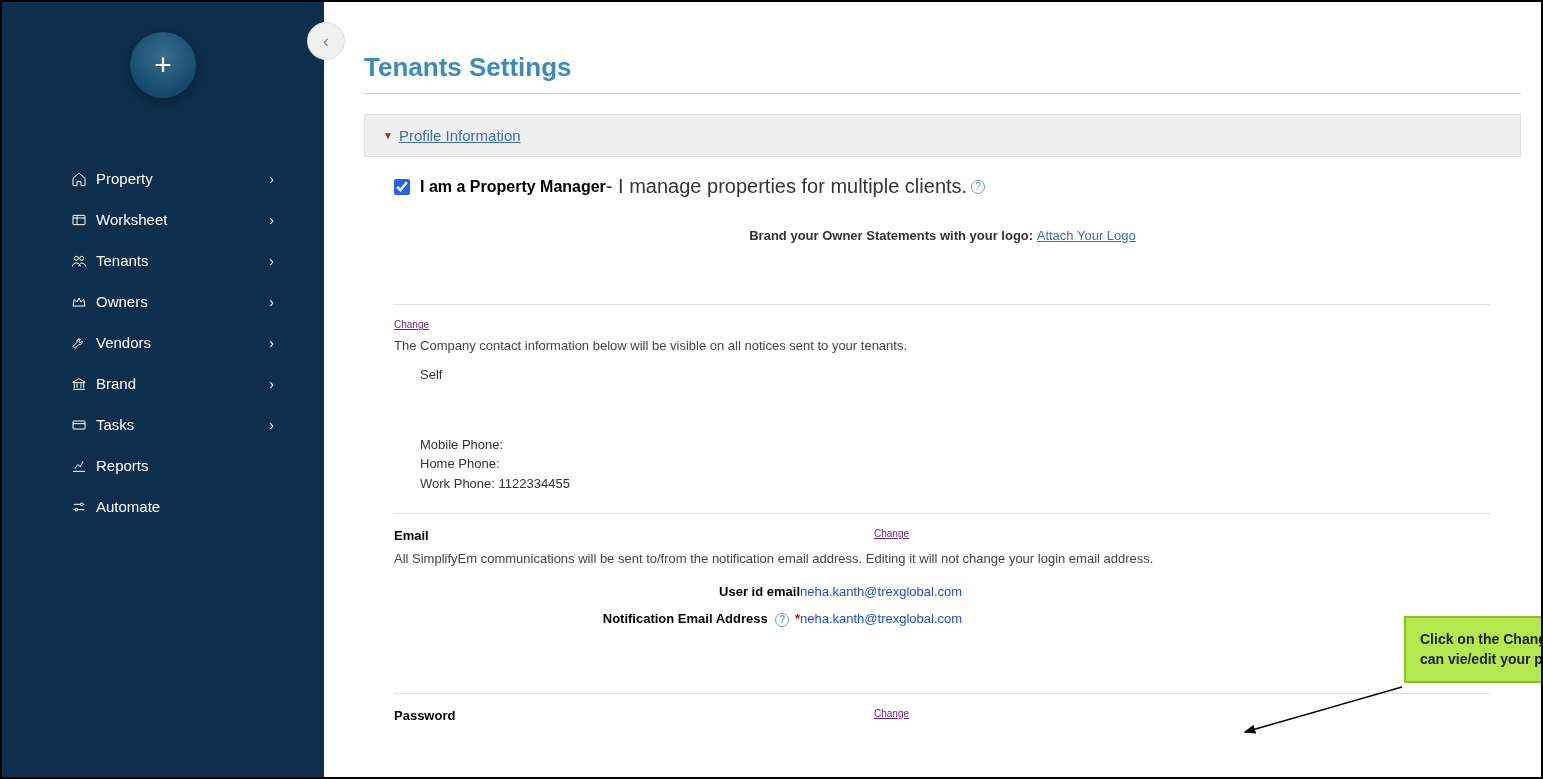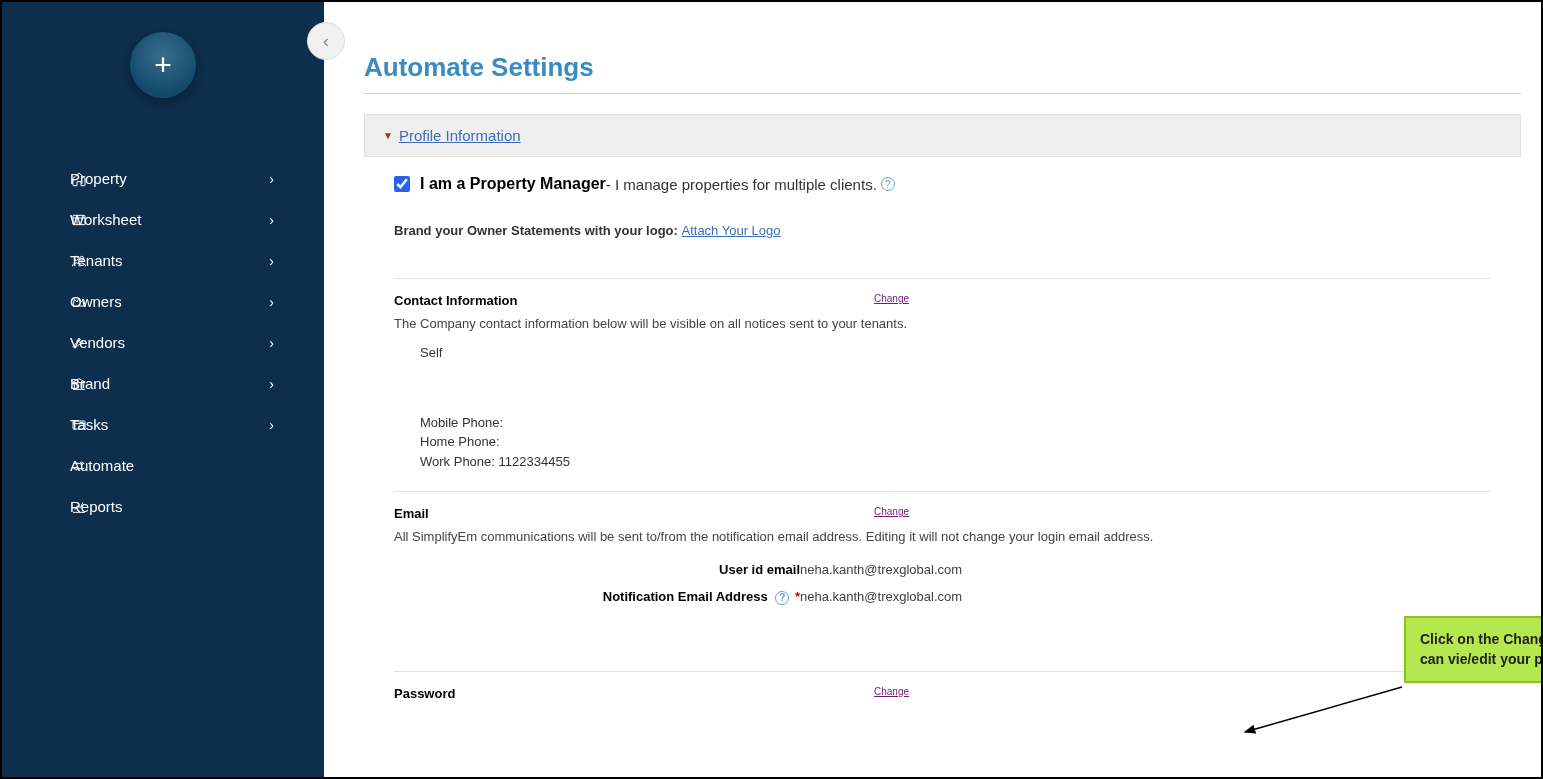--- a/index.html
+++ b/index.html
@@ -3,48 +3,48 @@
 <meta charset="utf-8">
 <style>
 * { box-sizing: border-box; margin: 0; padding: 0; }
 body { font-family: Arial, Helvetica, sans-serif; font-size: 13px; background: #fff; }
 .app { display: flex; width: 1543px; height: 779px; border: 2px solid #000; position: relative; }
 .sidebar { width: 322px; background: #0d2e4d; color: #fff; padding-top: 30px; flex-shrink: 0; }
 .add-circle { width: 66px; height: 66px; border-radius: 50%; background: radial-gradient(circle at 50% 35%, #3a6d8c 0%, #134a6b 70%); margin: 0 auto 60px auto; display: flex; align-items: center; justify-content: center; cursor: pointer; box-shadow: 0 4px 12px rgba(0,0,0,0.3); }
 .add-circle .plus { color: #fff; font-size: 30px; font-weight: 300; }
 .nav-item { display: flex; align-items: center; padding: 12px 20px 12px 68px; cursor: pointer; font-size: 15px; color: #fff; position: relative; }
 .nav-icon { position: absolute; left: 68px; width: 18px; height: 18px; display: inline-flex; align-items: center; justify-content: center; }
-.nav-label { }
+.nav-label { margin-left: 26px; }
 .nav-chevron { margin-left: auto; color: #fff; font-size: 14px; margin-right: 30px; }
 .collapse-btn { position: absolute; left: 305px; top: 20px; width: 38px; height: 38px; border-radius: 50%; background: #f0f0f0; border: 1px solid #ddd; display: flex; align-items: center; justify-content: center; cursor: pointer; z-index: 10; color: #888; font-size: 18px; }
 .main { flex: 1; padding: 50px 20px 20px 40px; overflow: auto; position: relative; }
 .page-title { color: #3a8bc2; font-size: 26px; font-weight: 700; margin-bottom: 10px; }
 .hr-title { border: none; border-top: 1px solid #ccc; margin-bottom: 20px; }
 .section-header { background: #efefef; padding: 12px 18px; border: 1px solid #e0e0e0; display: flex; align-items: center; }
 .section-header .caret { color: #a03030; font-size: 10px; margin-right: 6px; }
 .section-header a { color: #3a6fb7; text-decoration: underline; font-size: 15px; }
 .section-body { background: #fff; padding: 18px 30px; }
 .pm-row { display: flex; align-items: center; margin-bottom: 30px; }
 .pm-row input[type=checkbox] { width: 16px; height: 16px; accent-color: #2563eb; margin-right: 10px; }
 .pm-row .bold { font-weight: 700; font-size: 16px; text-align: right; }
-.pm-row .desc { font-size: 15px; color: #333; }
+.pm-row .desc { font-size: 20px; color: #333; }
 .help-icon { display: inline-flex; width: 14px; height: 14px; border: 1px solid #6a9fc9; border-radius: 50%; color: #6a9fc9; font-size: 10px; align-items: center; justify-content: center; margin-left: 4px; cursor: pointer; }
-.brand-row { font-size: 13px; font-weight: 700; color: #333; margin-bottom: 40px; }
+.brand-row { font-size: 13px; font-weight: 700; color: #333; margin-bottom: 61px; text-align: center; }
 .brand-row a { color: #3a6fb7; text-decoration: underline; font-weight: 400; }
 .subsection-hr { border: none; border-top: 1px solid #e0e0e0; margin: 0; }
 .sub-head { display: flex; padding: 14px 0 8px 0; }
 .sub-head .label { font-weight: 700; font-size: 13px; width: 480px; }
 .sub-head a { color: #701a75; text-decoration: underline; font-size: 10px; }
 .sub-desc { font-size: 13px; color: #444; margin-bottom: 12px; }
 .indent { margin-left: 26px; font-size: 13px; color: #333; line-height: 1.5; }
 .contact-self { margin-bottom: 50px; }
 .email-table { margin-left: 26px; }
 .email-row { display: flex; padding: 6px 0; font-size: 13px; }
 .email-row .elabel { width: 380px; font-weight: 700; text-align: right; }
-.email-row .eval { color: #404040; }
+.email-row .eval { color: #1d4ed8; }
 .req-star { color: #c00; margin-left: 2px; }
 .pw-section { margin-top: 60px; }
 .callout { position: absolute; left: 1080px; top: 614px; width: 268px; background: #b4e84e; border: 2px solid #8bc220; padding: 12px 14px; font-size: 14px; font-weight: 700; color: #222; z-index: 5; font-family: "Segoe UI", Arial, sans-serif; line-height: 1.4; }
 .arrow-svg { position: absolute; left: 918px; top: 680px; z-index: 4; }
 svg.ni { width: 16px; height: 16px; stroke: #fff; fill: none; stroke-width: 1.5; }
 </style>
 </head>
 <body>
 
 <div class="app">
@@ -116,43 +116,43 @@
             <rect x="3" y="6" width="18" height="12" rx="1"></rect>
             <path d="M3 10h18"></path>
           </svg>
         </span>
       <span class="nav-label">Tasks</span>
       <span class="nav-chevron">›</span>
     </div>
     <div class="nav-item">
       <span class="nav-icon">
           <svg class="ni" viewBox="0 0 24 24">
+            <path d="M3 20h18M6 16l4-6 4 3 4-8"></path>
+          </svg>
+        </span>
+      <span class="nav-label">Reports</span>
+    </div>
+    <div class="nav-item">
+      <span class="nav-icon">
+          <svg class="ni" viewBox="0 0 24 24">
             <path d="M4 8h10M18 8h2M4 16h2M10 16h10"></path>
             <circle cx="16" cy="8" r="2"></circle>
             <circle cx="8" cy="16" r="2"></circle>
           </svg>
         </span>
       <span class="nav-label">Automate</span>
     </div>
-    <div class="nav-item">
-      <span class="nav-icon">
-          <svg class="ni" viewBox="0 0 24 24">
-            <path d="M3 20h18M6 16l4-6 4 3 4-8"></path>
-          </svg>
-        </span>
-      <span class="nav-label">Reports</span>
-    </div>
   </div>
 
   <div class="collapse-btn">
     <span>‹</span>
   </div>
 
   <div class="main">
-    <h1 class="page-title">Automate Settings</h1>
+    <h1 class="page-title">Tenants Settings</h1>
     <hr class="hr-title">
 
     <div class="section-header">
       <span class="caret">▼</span>
       <a href="#">Profile Information</a>
     </div>
 
     <div class="section-body">
       <div class="pm-row">
         <input type="checkbox" checked="" style="">
@@ -160,21 +160,20 @@
         <span class="desc"> - I manage properties for multiple clients.</span>
         <span class="help-icon">?</span>
       </div>
 
       <div class="brand-row">
         <span>Brand your Owner Statements with your logo: </span><a href="#">Attach Your Logo</a>
       </div>
 
       <hr class="subsection-hr">
       <div class="sub-head">
-        <span class="label">Contact Information</span>
         <a href="#">Change</a>
       </div>
       <div class="sub-desc">The Company contact information below will be visible on all notices sent to your tenants.</div>
       <div class="indent contact-self">Self</div>
       <div class="indent">
         <span>Mobile Phone:</span>
         <span></span>
       </div>
       <div class="indent">
         <span>Home Phone:</span>

